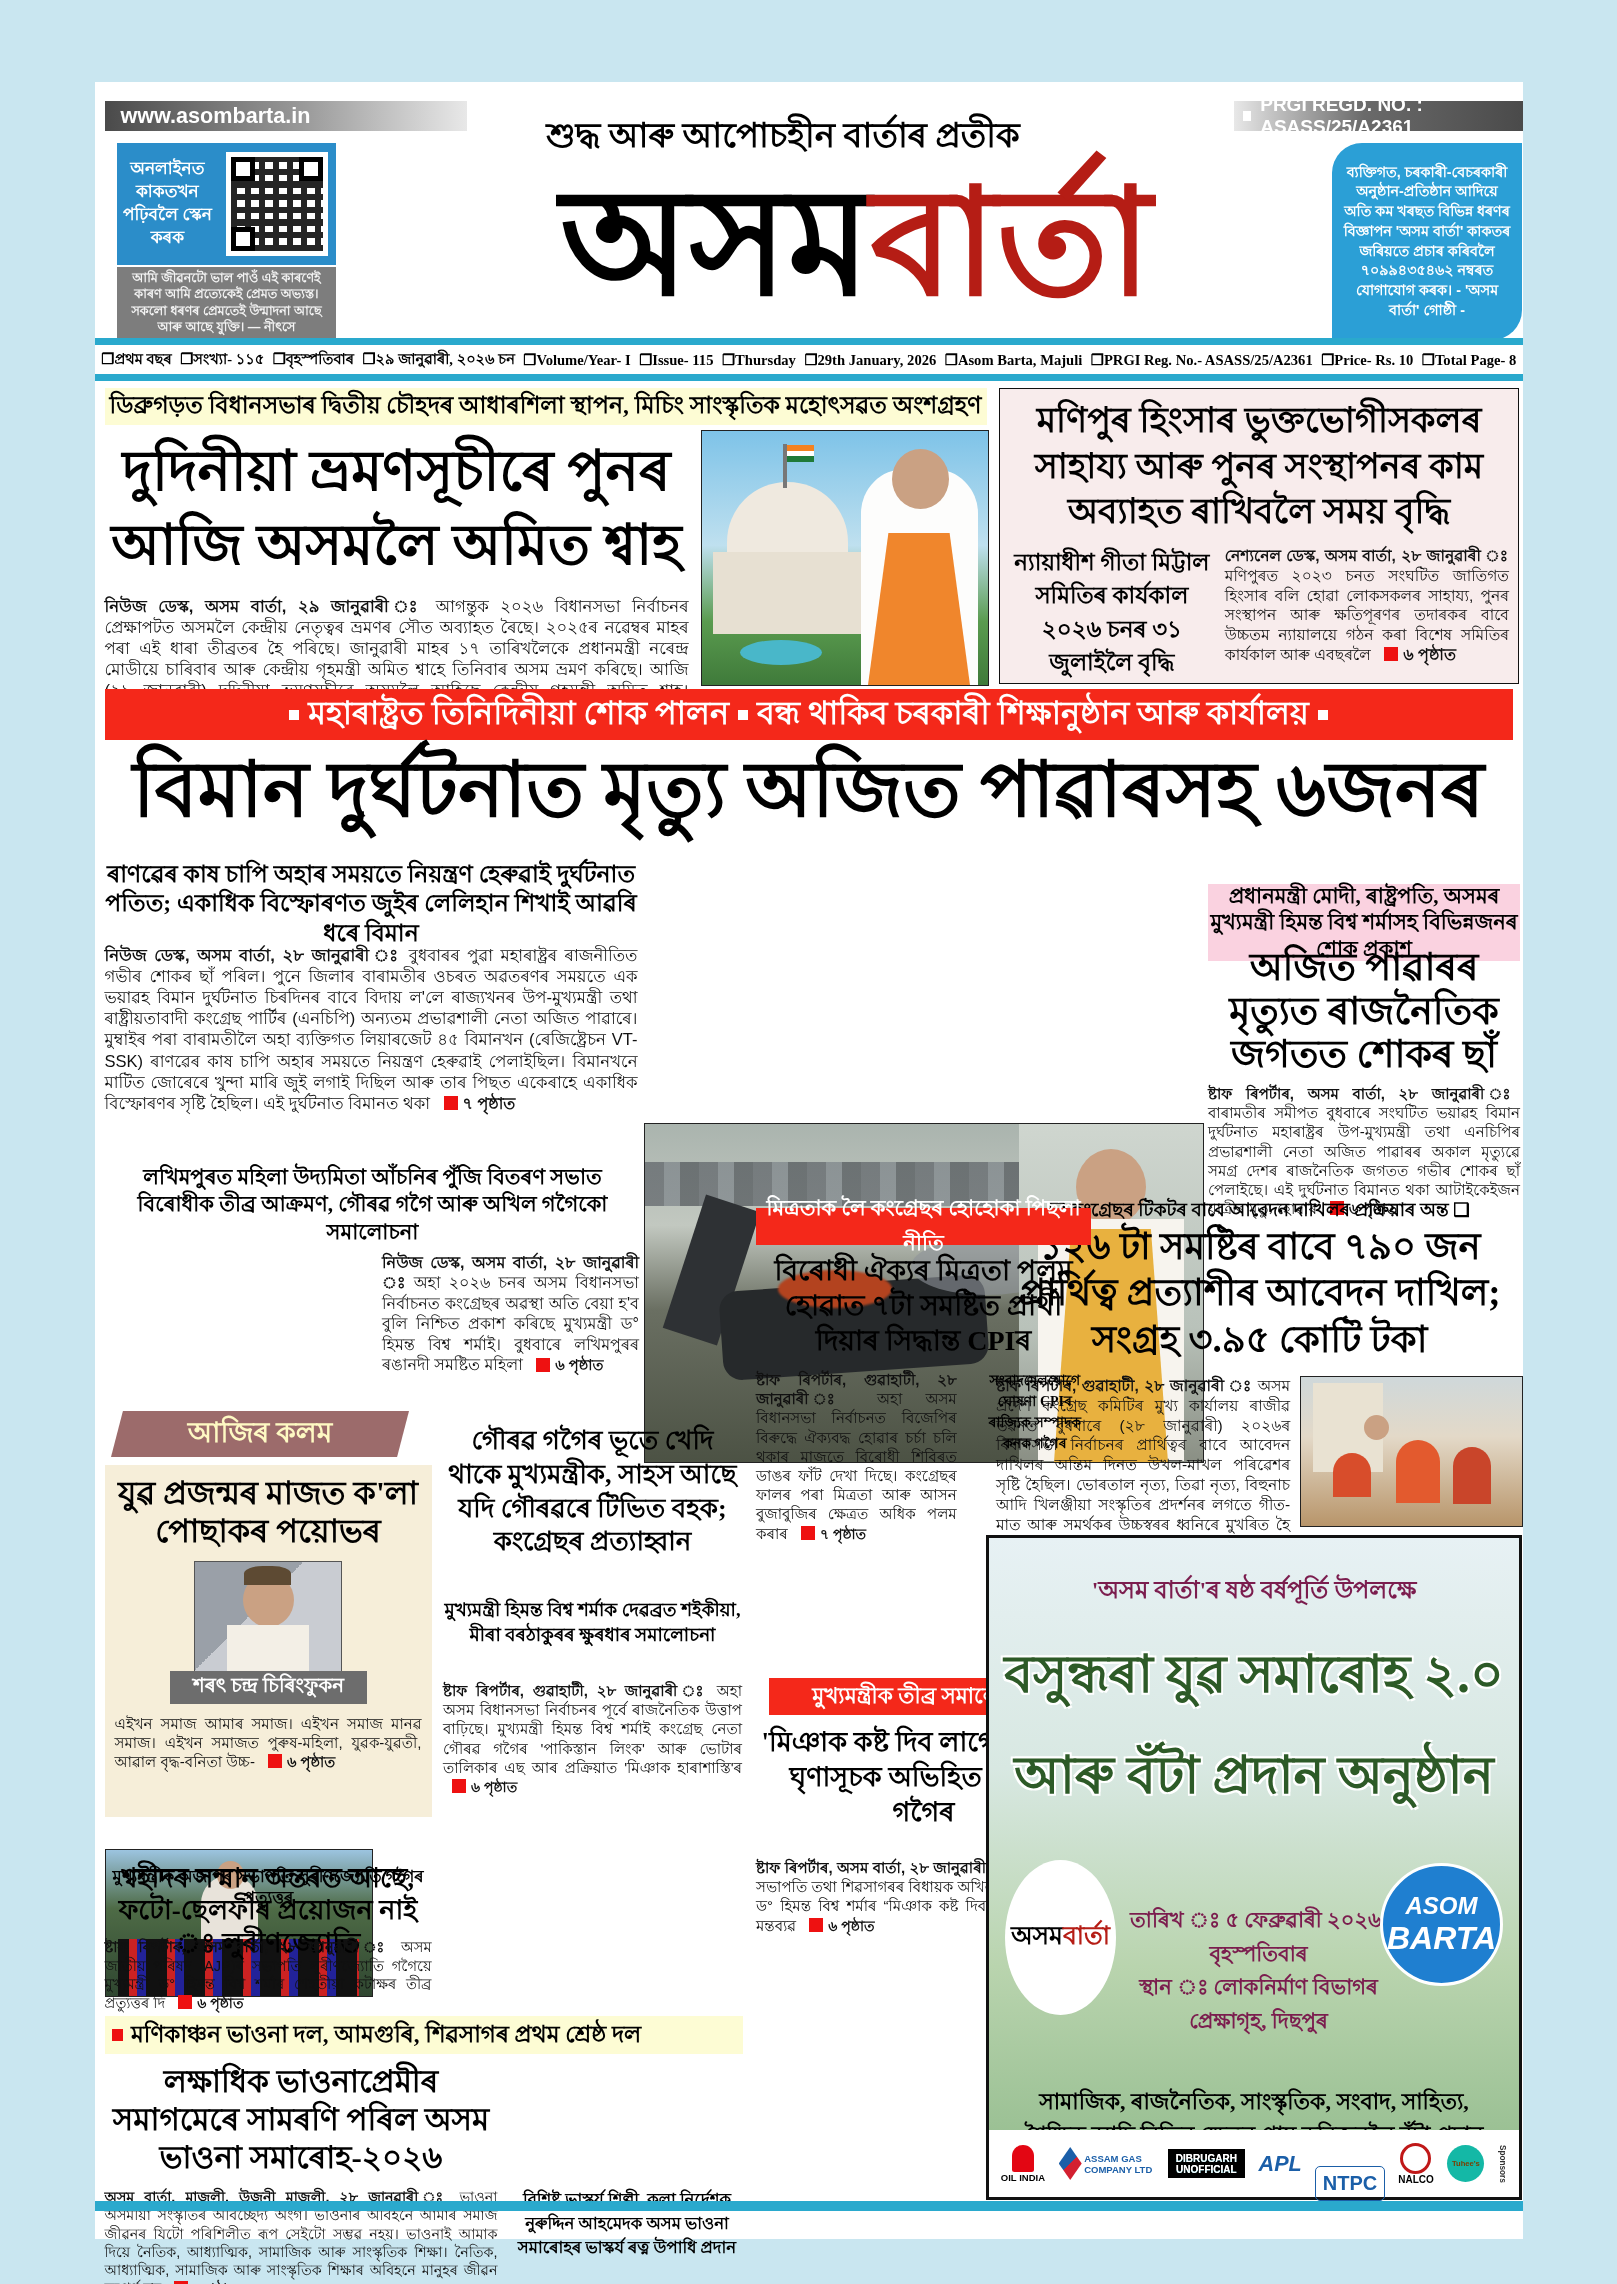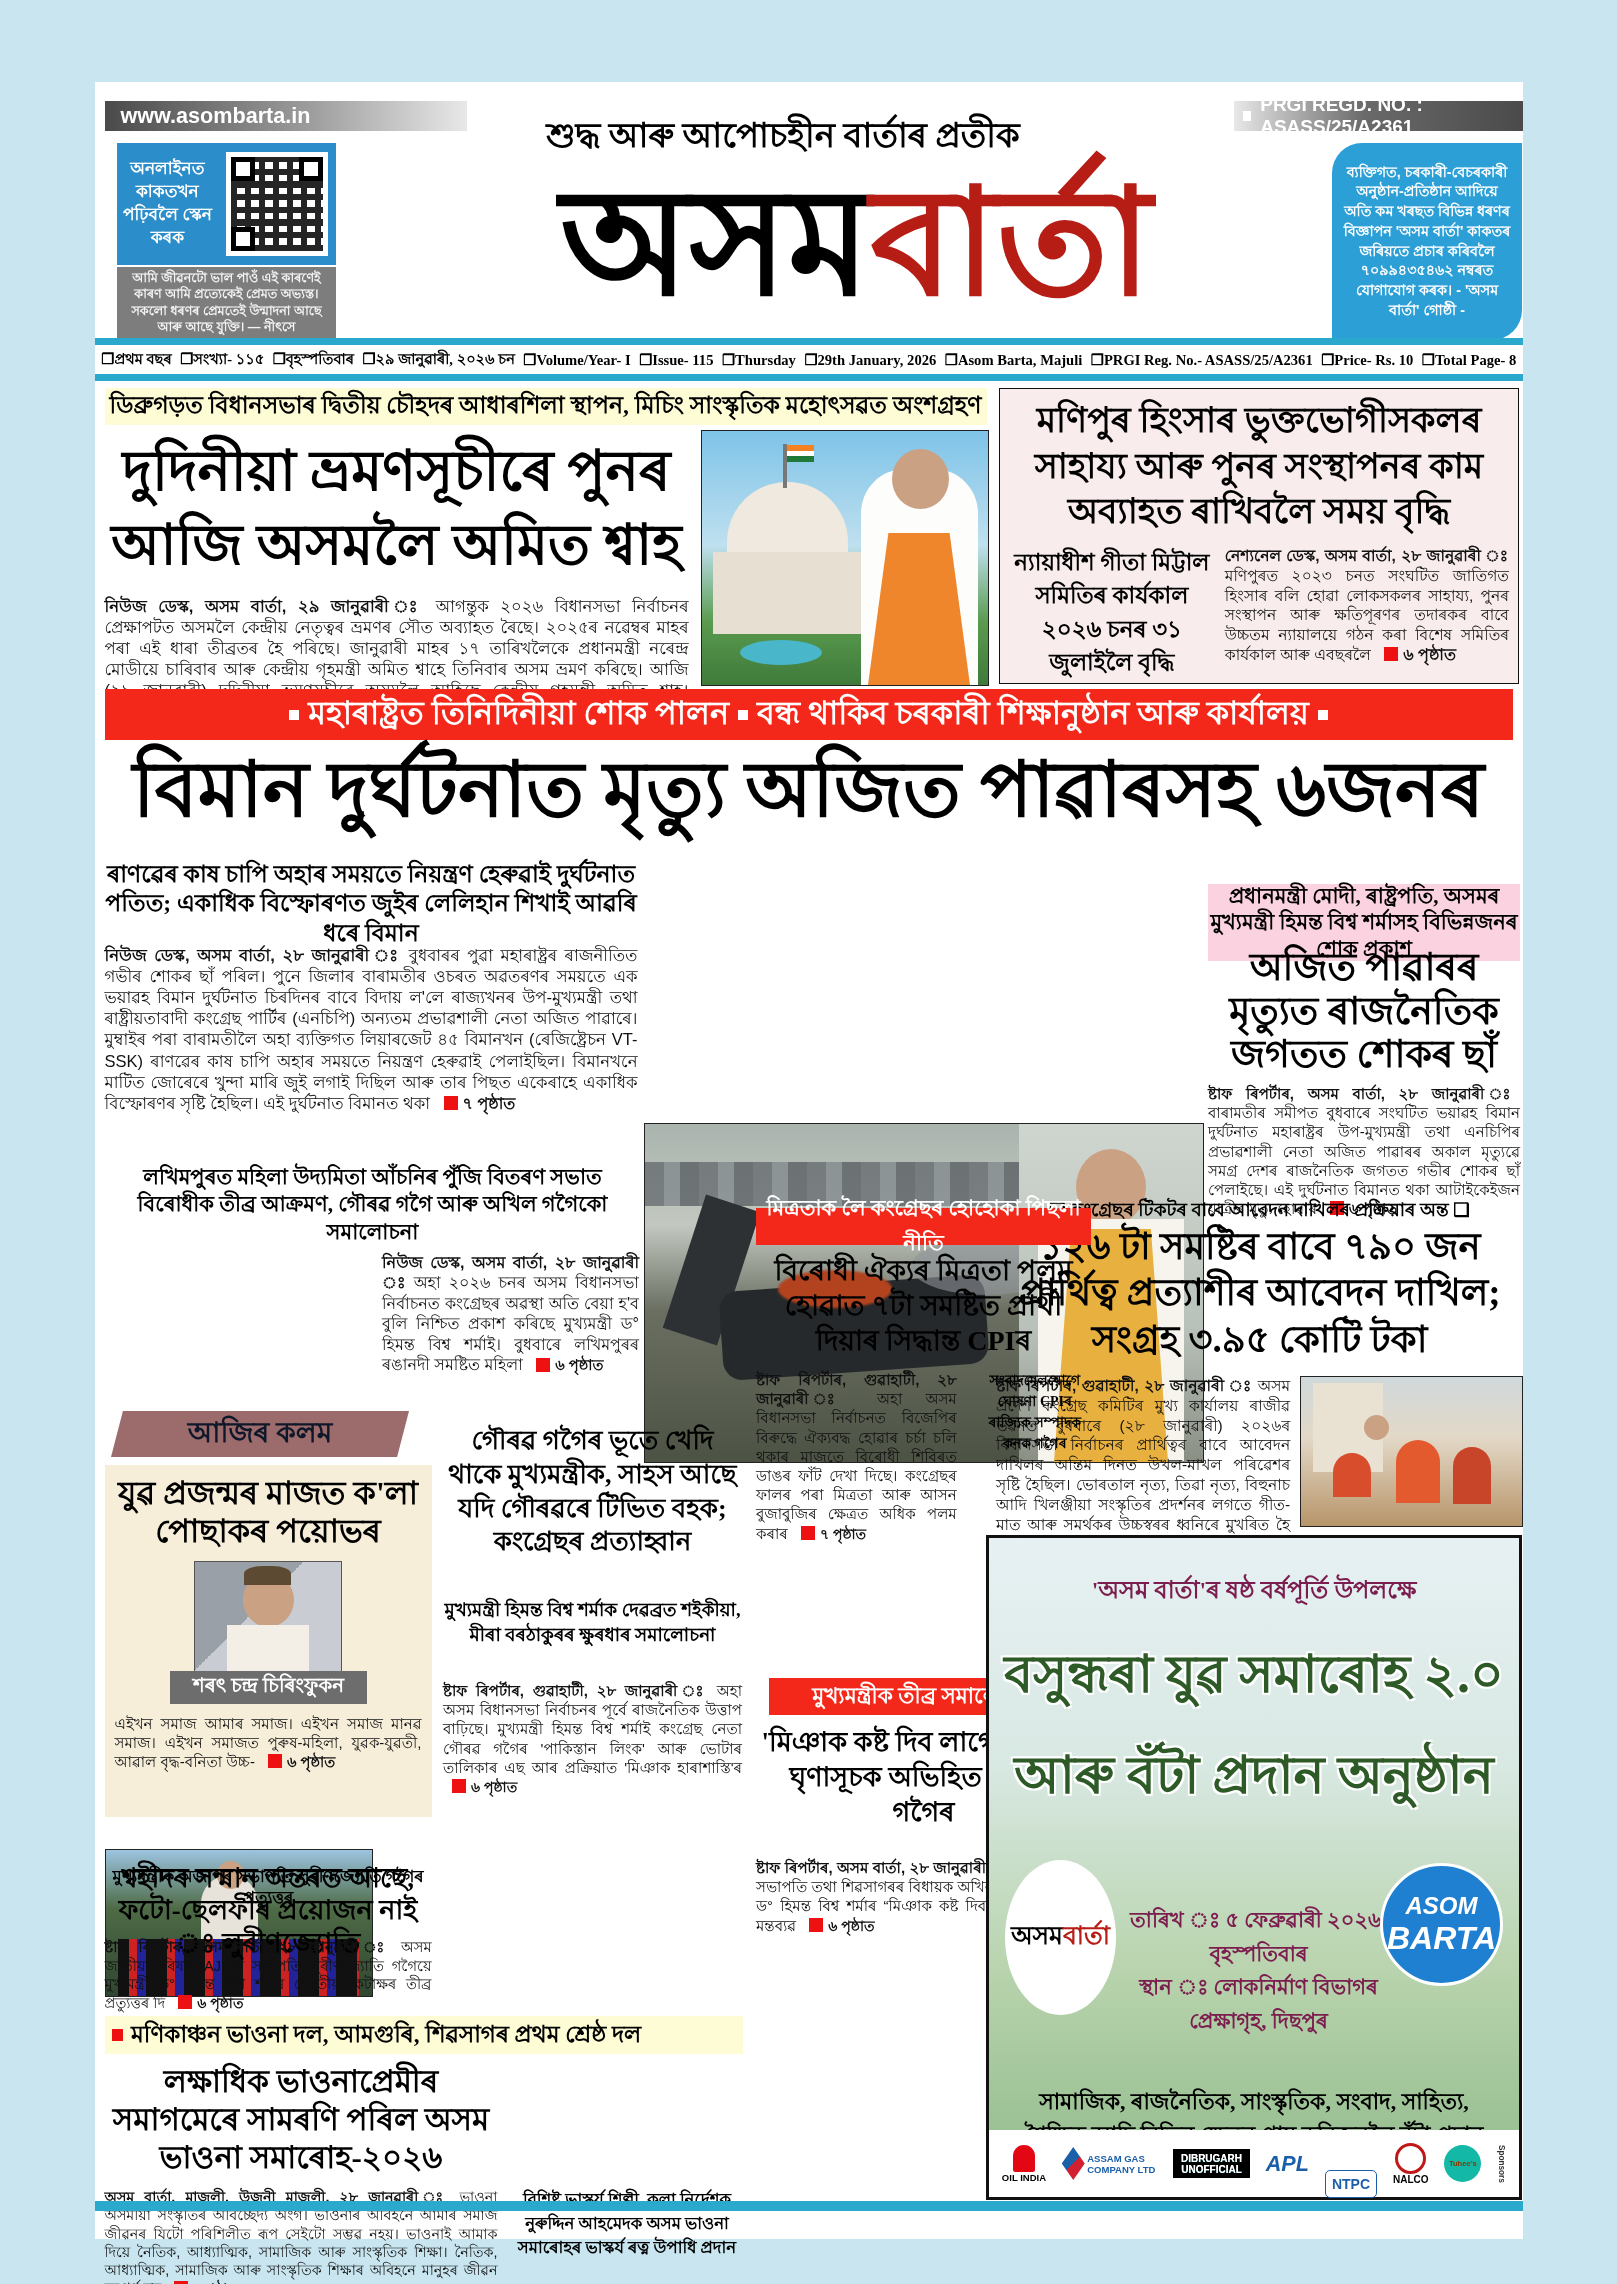--- a/index.html
+++ b/index.html
@@ -169,21 +169,21 @@
     <div class="abs" style="left:95px;top:25px;width:57px;height:70px;background:#e8e3da;border-radius:28.6px 28.6px 0 0;"></div>
     <div class="abs" style="left:111px;top:11.4px;width:27px;height:28px;background:#caa183;border-radius:50%;"></div>
     <div class="abs" style="left:12.7px;top:89px;width:241px;height:57px;background:repeating-linear-gradient(90deg,#111 0 11.4px,#c22 11.4px 19px,#229 19px 28px,#111 28px 38px);"></div>
   </div>
   <div class="abs body-txt" style="left:287px;top:1171px;width:257px;font-size:16px;">
     <b>নিউজ ডেস্ক, অসম বাৰ্তা, ২৮ জানুৱাৰী ঃ</b> <span>অহা ২০২৬ চনৰ অসম বিধানসভা নিৰ্বাচনত কংগ্ৰেছৰ অৱস্থা অতি বেয়া হ'ব বুলি নিশ্চিত প্ৰকাশ কৰিছে মুখ্যমন্ত্ৰী ড° হিমন্ত বিশ্ব শৰ্মাই। বুধবাৰে লখিমপুৰৰ ৰঙানদী সমষ্টিত মহিলা</span>
     <span class="jmp" style="font-size:14.6px;"><span class="jsq"></span><span>৬ পৃষ্ঠাত</span></span>
   </div>
 
   <div class="abs" style="left:16px;top:1329px;width:298px;height:46px;background:#9c6b6b;clip-path:polygon(4% 0,100% 0,96% 100%,0 100%);display:flex;align-items:center;justify-content:center;">
-    <span class="hl" style="color:#0f172a;font-size:28px;">আজিৰ কলম</span>
+    <span class="hl" style="color:#fef9c3;font-size:28px;">আজিৰ কলম</span>
   </div>
   <div class="abs" style="left:9.5px;top:1383px;width:327px;height:352px;background:#f6eed9;">
     <div class="ctr hl" style="padding-top:9px;font-size:32px;line-height:1.2;">যুৱ প্ৰজন্মৰ মাজত ক'লা পোছাকৰ পয়োভৰ</div>
     <div style="position:relative;width:146px;height:124px;margin:10px auto 0;background:linear-gradient(135deg,#9aa0a8 0 40%,#c9ccd2 40% 100%);border:0.6px solid #555;">
       <div class="abs" style="left:48px;top:11.4px;width:51px;height:54px;background:#caa183;border-radius:50%;"></div>
       <div class="abs" style="left:49px;top:3.8px;width:47px;height:19px;background:#5d4a33;border-radius:40% 40% 0 0;"></div>
       <div class="abs" style="left:32px;top:63px;width:82px;height:60px;background:#f3efe6;"></div>
       <div class="abs" style="left:-25px;bottom:-18px;width:197px;height:33px;background:#6d6d6d;display:flex;align-items:center;justify-content:center;">
         <span class="hl" style="color:#fff;font-size:19.7px;">শৰৎ চন্দ্ৰ চিৰিংফুকন</span>
       </div>
@@ -270,21 +270,21 @@
       <div style="display:flex;align-items:center;">
         <div style="width:23px;height:33px;background:linear-gradient(135deg,#1b5fa8 50%,#d32030 50%);clip-path:polygon(50% 0,100% 50%,50% 100%,0 50%);"></div>
         <span style="font-size:9.5px;font-weight:bold;width:70px;margin-left:2.5px;color:#1b5fa8;">ASSAM GAS COMPANY LTD</span>
       </div>
       <div style="background:#000;color:#fff;font-weight:bold;font-size:10px;padding:3.8px 5px;text-align:center;width:67px;">
         <span style="background:linear-gradient(180deg,#fff 55%,#3ed0e8 55%);-webkit-background-clip:text;">DIBRUGARH UNOFFICIAL</span>
       </div>
       <div style="font-size:21.6px;font-weight:bold;color:#1b5fa8;font-style:italic;">
         <span>APL</span>
       </div>
-      <div style="border:1.9px solid #1b5fa8;color:#1b5fa8;font-weight:bold;font-size:14px;padding:5px 6.3px;border-radius:5px;margin-top:40px;">
+      <div style="border:1.9px solid #1b5fa8;color:#1b5fa8;font-weight:bold;font-size:20px;padding:5px 6.3px;border-radius:5px;margin-top:40px;">
         <span>NTPC</span>
       </div>
       <div style="display:flex;flex-direction:column;align-items:center;">
         <div style="width:25px;height:25px;border:3.2px solid #c01818;border-radius:50%;"></div>
         <span style="font-size:10px;font-weight:bold;">NALCO</span>
       </div>
       <div style="width:37px;height:37px;background:#14b8a6;border-radius:50%;display:flex;align-items:center;justify-content:center;font-size:7.6px;font-weight:bold;color:#7b3f00;text-align:center;">
         <span>Tuhee's</span>
       </div>
       <div style="font-size:8.2px;font-weight:bold;writing-mode:vertical-rl;color:#333;">Sponsors</div>

